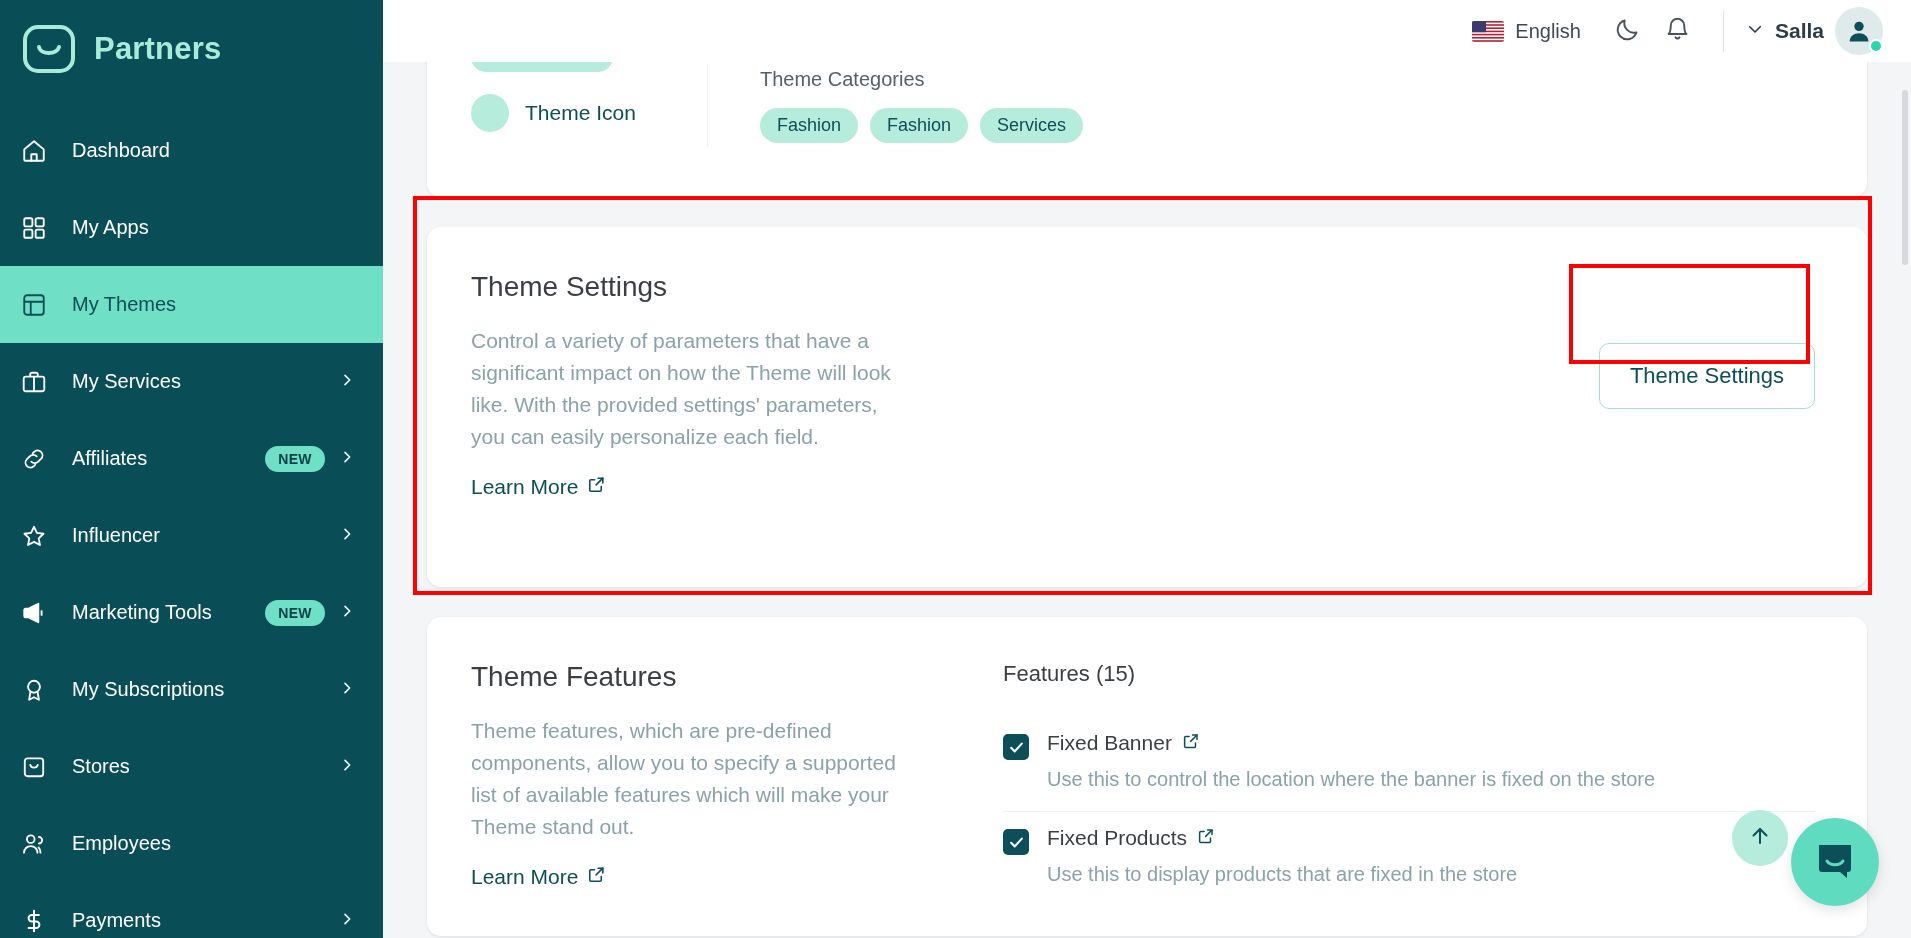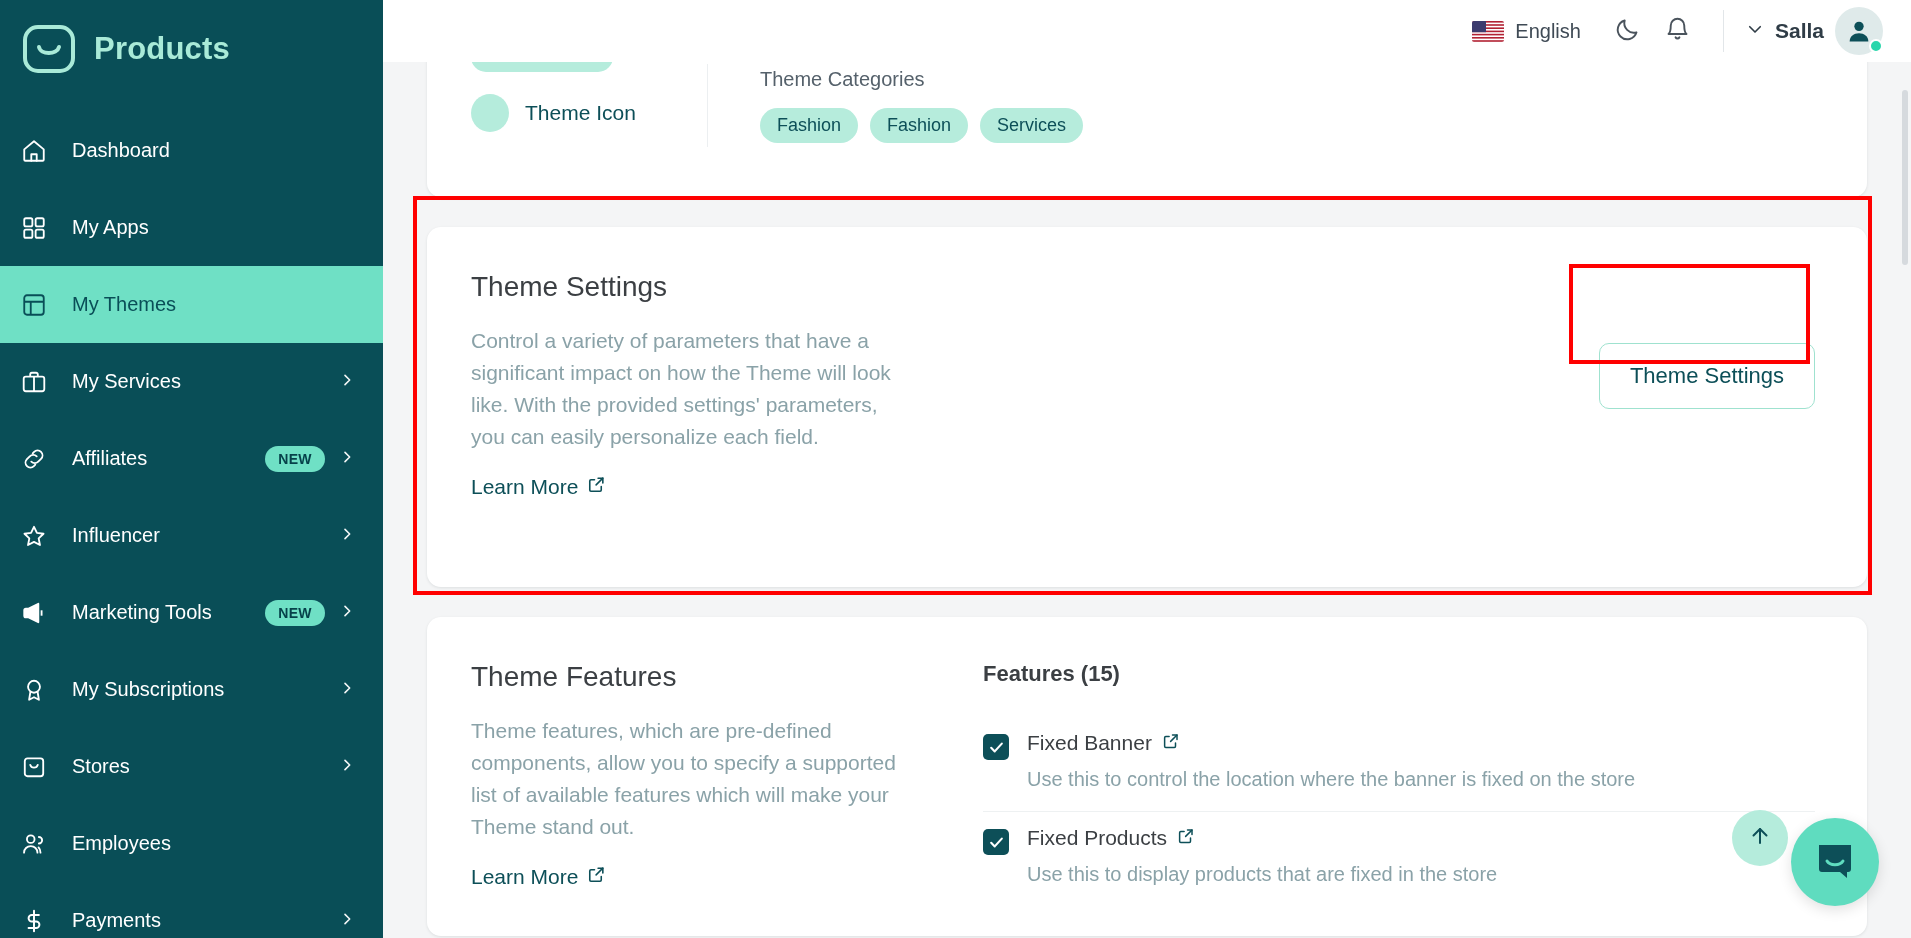--- a/index.html
+++ b/index.html
@@ -151,25 +151,25 @@
     font-size: 22px; font-family: "Liberation Sans", sans-serif;
     padding: 19px 30px; cursor: pointer; white-space: nowrap;
   }
   .settings-right { display: flex; align-items: flex-start; padding-top: 72px; }
 
   
   .card-features {
     margin-top: 30px;
     min-height: 300px;
     padding: 44px 52px 30px 44px;
-    display: flex; gap: 72px;
+    display: flex; gap: 92px;
   }
   .cf-left { width: 440px; flex-shrink: 0; }
   .cf-right { flex: 1; }
-  .cf-right h4 { color: #3b3f43; font-size: 22px; font-weight: 700; margin-bottom: 30px; }
+  .cf-right h4 { color: #3b3f43; font-size: 22px; font-weight: 400; margin-bottom: 30px; }
   .feature-row { padding: 14px 0 20px 0; border-bottom: 1px solid #eef1f2; display: flex; gap: 18px; }
   .feature-row:last-child { border-bottom: none; }
   .checkbox {
     width: 26px; height: 26px; border-radius: 5px;
     background: #0d4f58; flex-shrink: 0;
     display: flex; align-items: center; justify-content: center; cursor: pointer;
     margin-top: 3px;
   }
   .feature-title {
     display: flex; align-items: center; gap: 10px;
@@ -208,21 +208,21 @@
 <div class="app">
 
   <aside class="sidebar">
     <div class="brand">
       <span class="brand-logo">
         <svg viewBox="0 0 54 54" width="54" height="54" fill="none">
           <rect x="3" y="5" width="48" height="44" rx="13" stroke="#a9ead8" stroke-width="4"></rect>
           <path d="M17 25c1.5 8 18 8 20 0" stroke="#a9ead8" stroke-width="4" stroke-linecap="round"></path>
         </svg>
       </span>
-      <span class="brand-name">Products</span>
+      <span class="brand-name">Partners</span>
     </div>
 
     <nav class="nav">
 
       <div class="nav-item">
         <span class="nav-icon">
           <svg viewBox="0 0 24 24" width="26" height="26" fill="none" stroke="#ffffff" stroke-width="1.7" stroke-linecap="round" stroke-linejoin="round">
             <path d="M3 10.5 12 3l9 7.5V20a1 1 0 0 1-1 1H4a1 1 0 0 1-1-1z"></path>
               <path d="M9.5 21v-6h5v6"></path>
           </svg>

